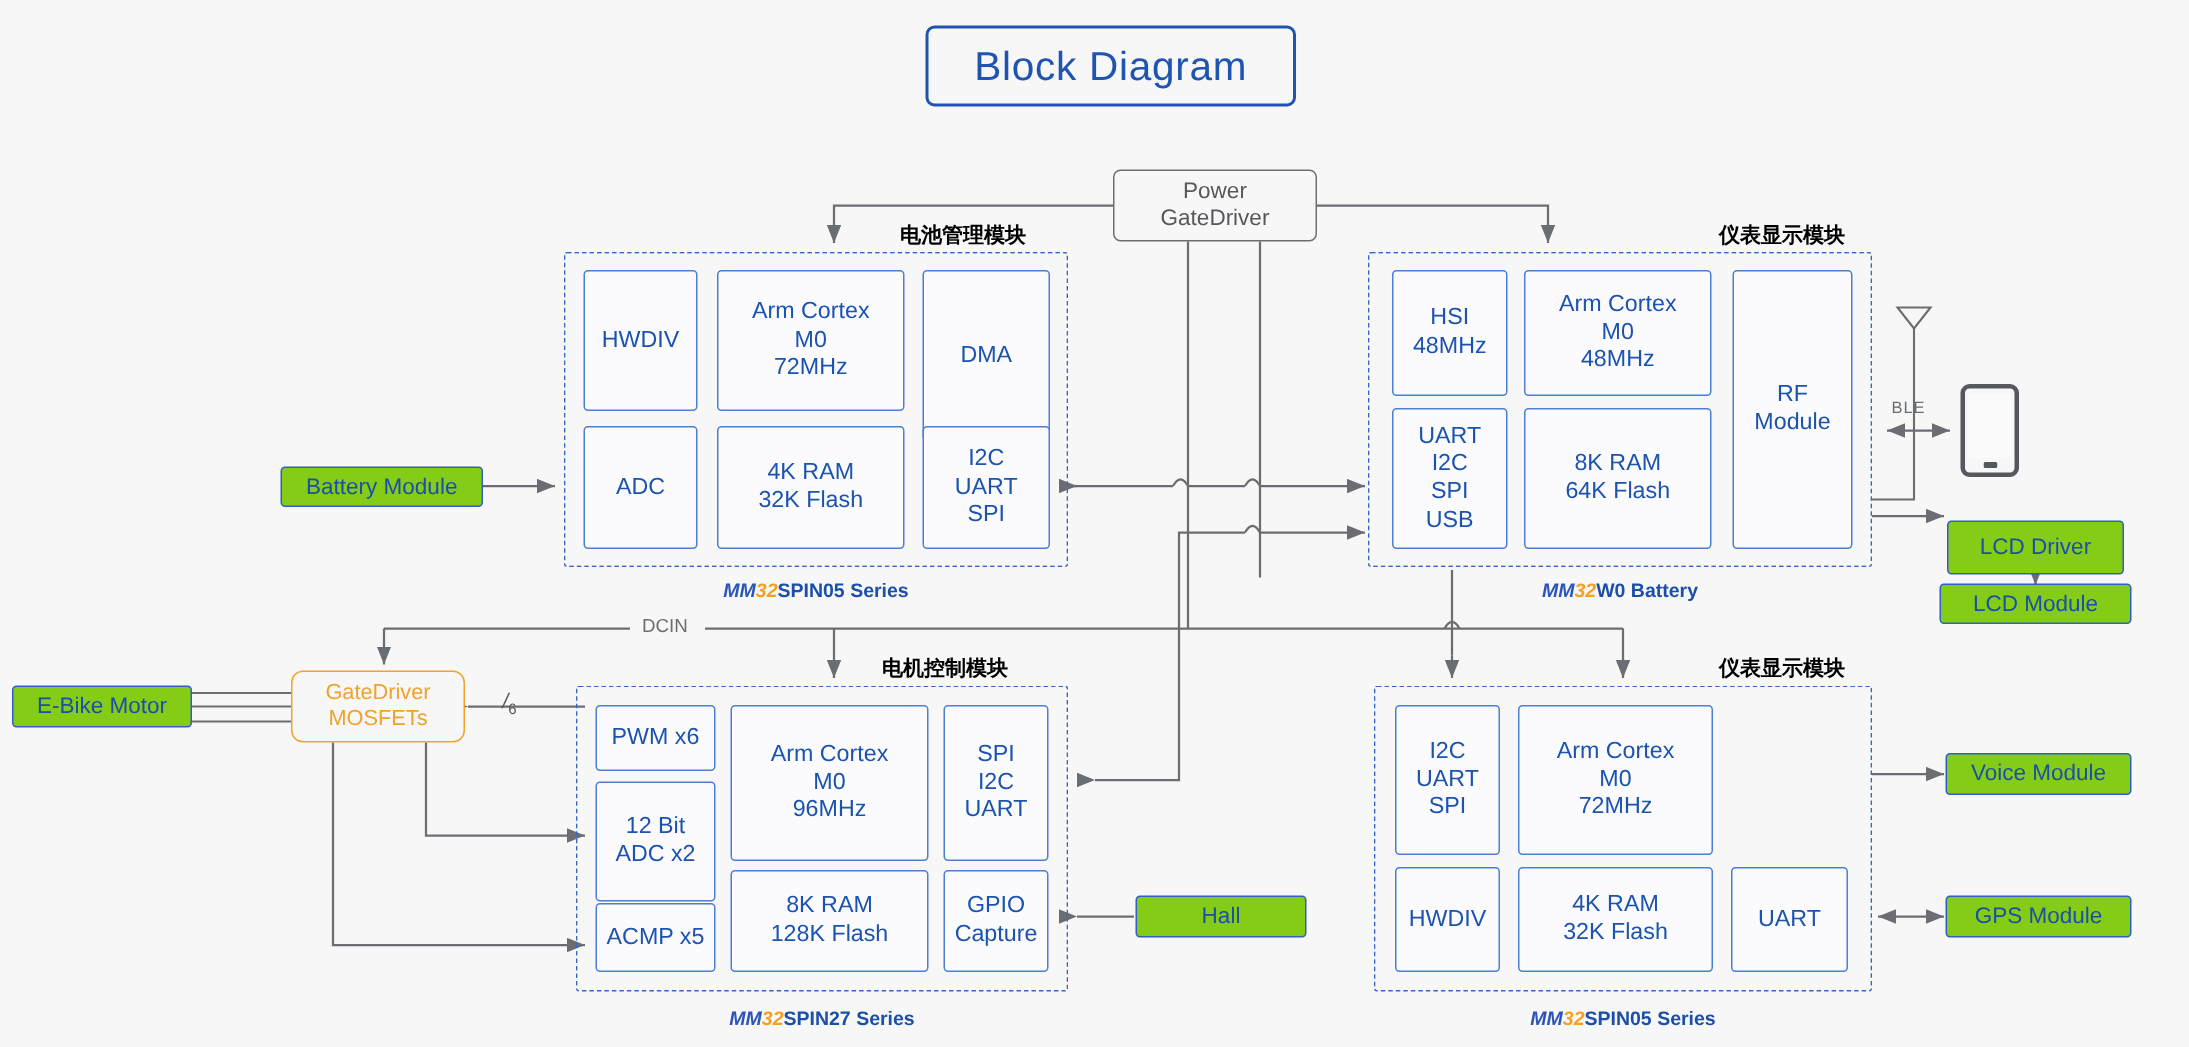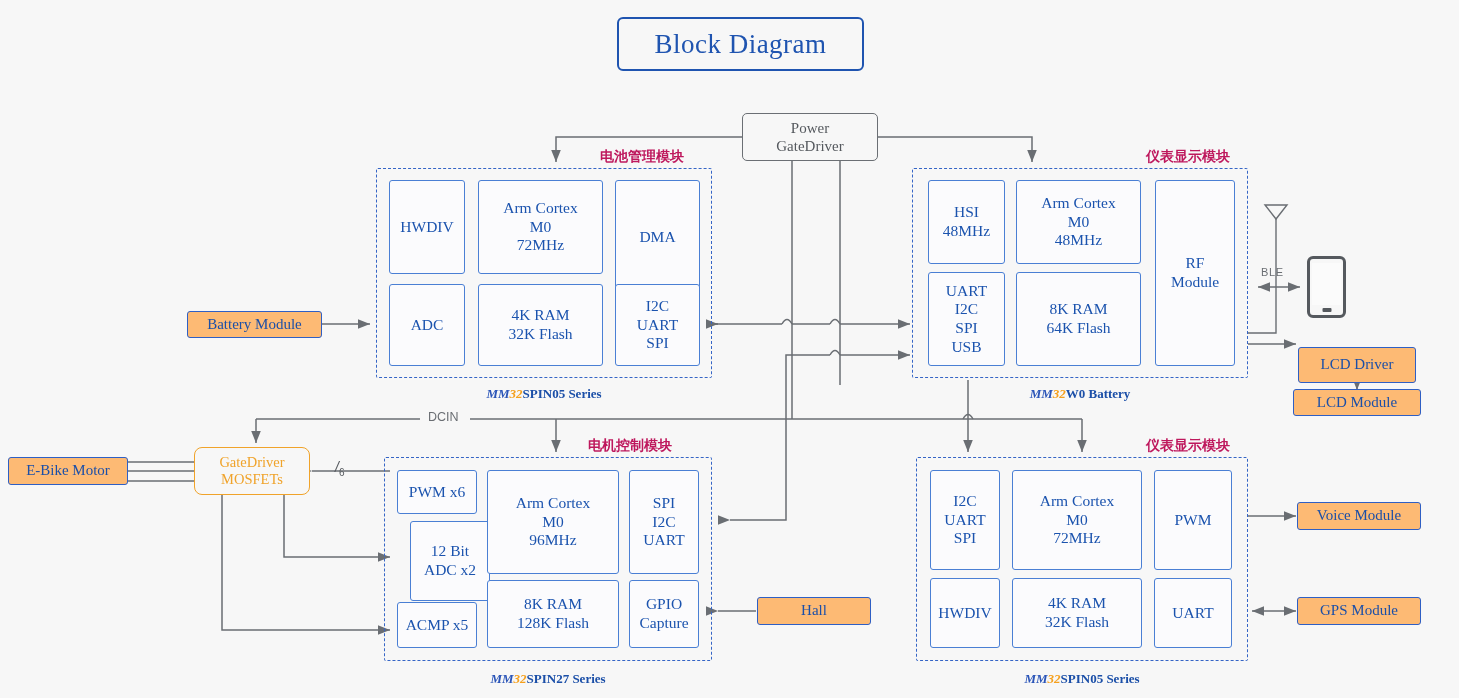--- a/index.html
+++ b/index.html
@@ -6,35 +6,35 @@
   body{
     width:1459px;height:698px;
     background:#f7f7f7;
     font-family:"Liberation Sans","DejaVu Sans",sans-serif;
     position:relative;overflow:hidden;
   }
   #stage{position:absolute;left:0;top:0;width:1459px;height:698px;}
   svg.wires{position:absolute;left:0;top:0;width:1459px;height:698px;pointer-events:none;}
 
   
-  .abs{position:absolute;box-sizing:border-box;font-family:Liberation Serif, serif;}
+  .abs{position:absolute;box-sizing:border-box;}
   .bluebox{
-    border:1.6px solid #2f5fc4;background:#fdba74;color:#1b4fa8;
+    border:1.6px solid #2f5fc4;background:#84cc16;color:#1b4fa8;
     border-radius:3px;display:flex;align-items:center;justify-content:center;
     text-align:center;line-height:1.15;font-size:15px;
   }
   .innerbox{
     border:1.4px solid #4a7fd4;background:#fbfbfd;color:#1b53ae;
     border-radius:3px;display:flex;align-items:center;justify-content:center;
     text-align:center;line-height:1.2;font-size:15.5px;white-space:pre-line;
   }
   .dashgroup{
     border:1.8px dashed #3565c6;border-radius:2px;background:transparent;
   }
-  .cnlabel{color:#be185d;font-size:14px;font-weight:bold;white-space:nowrap;}
+  .cnlabel{color:#000000;font-size:14px;font-weight:bold;white-space:nowrap;}
   .serieslabel{
     font-size:13px;font-weight:bold;font-style:italic;color:#1b4fa8;
     white-space:nowrap;text-align:center;
   }
   .serieslabel .mm{color:#2b55b8;}
   .serieslabel .n32{color:#f5a01e;}
   .serieslabel .rest{font-style:normal;color:#1b4fa8;}
 
   
   #title{
@@ -184,21 +184,21 @@
 USB</div>
   <div class="abs innerbox" style="left:1016px;top:272px;width:125px;height:94px;">8K RAM
 64K Flash</div>
   <div class="abs serieslabel" style="left:912px;top:386px;width:336px;">
     <span class="mm">MM</span><span class="n32">32</span><span class="rest">W0 Battery</span>
   </div>
 
   <div class="abs dashgroup" style="left:384px;top:457px;width:328px;height:204px;"></div>
   <div class="abs cnlabel" style="left:588px;top:437px;">电机控制模块</div>
   <div class="abs innerbox" style="left:397px;top:470px;width:80px;height:44px;">PWM x6</div>
-  <div class="abs innerbox" style="left:410px;top:521px;width:80px;height:80px;">12 Bit
+  <div class="abs innerbox" style="left:397px;top:521px;width:80px;height:80px;">12 Bit
 ADC x2</div>
   <div class="abs innerbox" style="left:397px;top:602px;width:80px;height:46px;">ACMP x5</div>
   <div class="abs innerbox" style="left:487px;top:470px;width:132px;height:104px;">Arm Cortex
 M0
 96MHz</div>
   <div class="abs innerbox" style="left:487px;top:580px;width:132px;height:68px;">8K RAM
 128K Flash</div>
   <div class="abs innerbox" style="left:629px;top:470px;width:70px;height:104px;">SPI
 I2C
 UART</div>
@@ -209,21 +209,20 @@
   </div>
 
   <div class="abs dashgroup" style="left:916px;top:457px;width:332px;height:204px;"></div>
   <div class="abs cnlabel" style="left:1146px;top:437px;">仪表显示模块</div>
   <div class="abs innerbox" style="left:930px;top:470px;width:70px;height:100px;">I2C
 UART
 SPI</div>
   <div class="abs innerbox" style="left:1012px;top:470px;width:130px;height:100px;">Arm Cortex
 M0
 72MHz</div>
-  <div class="abs innerbox" style="left:1154px;top:470px;width:78px;height:100px;">PWM</div>
   <div class="abs innerbox" style="left:930px;top:578px;width:70px;height:70px;">HWDIV</div>
   <div class="abs innerbox" style="left:1012px;top:578px;width:130px;height:70px;">4K RAM
 32K Flash</div>
   <div class="abs innerbox" style="left:1154px;top:578px;width:78px;height:70px;">UART</div>
   <div class="abs serieslabel" style="left:916px;top:671px;width:332px;">
     <span class="mm">MM</span><span class="n32">32</span><span class="rest">SPIN05 Series</span>
   </div>
 
   <div class="abs bluebox peri" style="left:187px;top:311px;width:135px;height:27px;">Battery Module</div>
 

